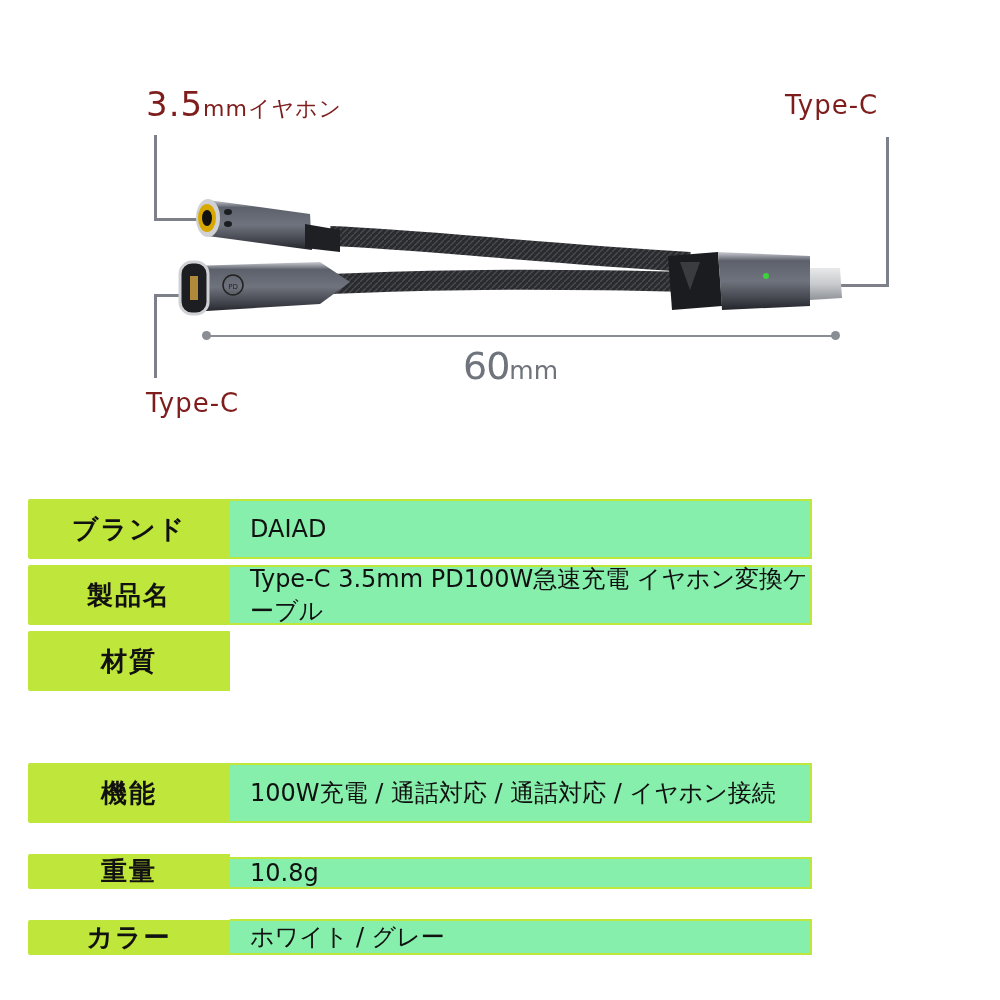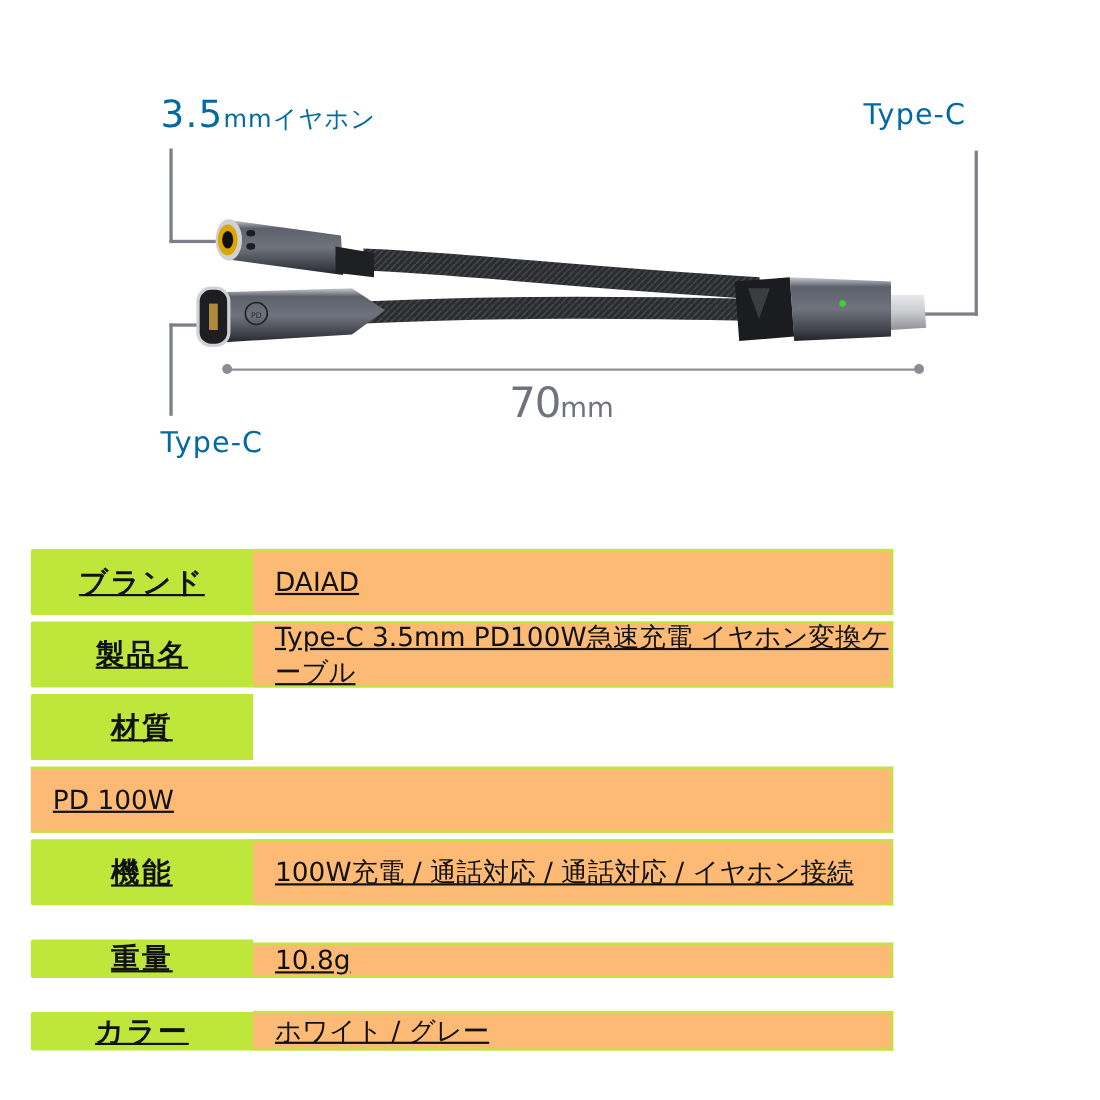--- a/index.html
+++ b/index.html
@@ -1,65 +1,65 @@
 <!DOCTYPE html>
 <html><head>
 <meta charset="utf-8">
 <style>
   html, body { margin: 0; padding: 0; }
   body {
     width: 1000px; height: 1000px; background: #ffffff; position: relative; overflow: hidden;
     font-family: "DejaVu Sans", "Liberation Sans", sans-serif; color: #111;
   }
   .label {
-    position: absolute; color: #0369a1; letter-spacing: 1px;
+    position: absolute; color: #7f1d1d; letter-spacing: 1px;
     font-family: "DejaVu Sans", sans-serif;
   }
   .label-jack { left: 146px; top: 84px; font-size: 34px; }
   .label-jack .small { font-size: 22px; }
   .label-typec-right { left: 785px; top: 90px; font-size: 26px; }
   .label-typec-left { left: 146px; top: 388px; font-size: 26px; }
   .dim-label { position: absolute; left: 463px; top: 344px; color: #6f737b; font-size: 38px; letter-spacing: -1px; }
   .dim-label .small { font-size: 25px; letter-spacing: 0; }
   .line { position: absolute; background: #7d8088; }
 
   
   .product { position: absolute; left: 0; top: 0; width: 1000px; height: 480px; }
 
   
-  .spec-table { position: absolute; left: 28px; top: 499px; width: 784px; text-decoration: underline; }
+  .spec-table { position: absolute; left: 28px; top: 499px; width: 784px; }
   .row { display: flex; height: 60px; margin-bottom: 6px; }
   .row:nth-child(n+6) { margin-bottom: 6px; align-items: flex-end; }
   .row .key {
     width: 202px; background: #bfe63a; display: flex; align-items: center; justify-content: center;
     font-size: 26px; font-weight: bold; color: #111; border-radius: 2px 0 0 2px; letter-spacing: 2px;
   }
   .row .val {
-    flex: 1; background: #fdba74; border: 2px solid #bfe63a; border-left: none;
+    flex: 1; background: #86efac; border: 2px solid #bfe63a; border-left: none;
     display: flex; align-items: center; padding-left: 20px; font-size: 24px; color: #111;
   }
 </style>
 </head>
 <body>
 
 <div class="label label-jack"><span>3.5</span><span class="small">mmイヤホン</span></div>
 <div class="label label-typec-right">Type-C</div>
 <div class="label label-typec-left">Type-C</div>
 
 <div class="line" style="left:154px;top:135px;width:3px;height:85px;"></div>
 <div class="line" style="left:154px;top:218px;width:46px;height:3px;"></div>
 <div class="line" style="left:154px;top:294px;width:36px;height:3px;"></div>
 <div class="line" style="left:154px;top:294px;width:3px;height:84px;"></div>
 <div class="line" style="left:886px;top:137px;width:3px;height:150px;"></div>
 <div class="line" style="left:840px;top:284px;width:49px;height:3px;"></div>
 
 <div class="line" style="left:207px;top:335px;width:628px;height:2px;background:#8a8d93;"></div>
 <div style="position:absolute;left:202px;top:331px;width:9px;height:9px;border-radius:50%;background:#8a8d93;"></div>
 <div style="position:absolute;left:831px;top:331px;width:9px;height:9px;border-radius:50%;background:#8a8d93;"></div>
-<div class="dim-label"><span>70</span><span class="small">mm</span></div>
+<div class="dim-label"><span>60</span><span class="small">mm</span></div>
 
 <svg class="product" viewBox="0 0 1000 480" width="1000" height="480">
   <defs>
     <linearGradient id="metal" x1="0" y1="0" x2="0" y2="1">
       <stop offset="0" stop-color="#c9ccd2"></stop>
       <stop offset="0.15" stop-color="#5d616b"></stop>
       <stop offset="0.5" stop-color="#6f737d"></stop>
       <stop offset="0.85" stop-color="#3c3f46"></stop>
       <stop offset="1" stop-color="#22242a"></stop>
     </linearGradient>
@@ -114,21 +114,20 @@
     <div class="val">DAIAD</div>
   </div>
   <div class="row">
     <div class="key">製品名</div>
     <div class="val">Type-C 3.5mm PD100W急速充電 イヤホン変換ケーブル</div>
   </div>
   <div class="row">
     <div class="key">材質</div>
   </div>
   <div class="row">
-    <div class="val">PD 100W</div>
   </div>
   <div class="row">
     <div class="key">機能</div>
     <div class="val">100W充電 / 通話対応 / 通話対応 / イヤホン接続</div>
   </div>
   <div class="row">
     <div class="key">重量</div>
     <div class="val">10.8g</div>
   </div>
   <div class="row">

